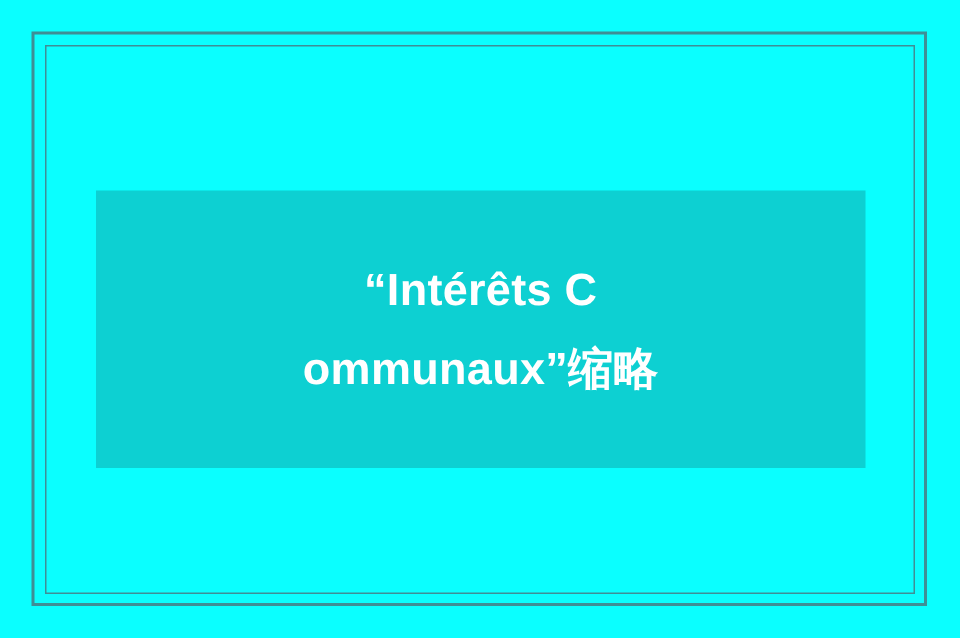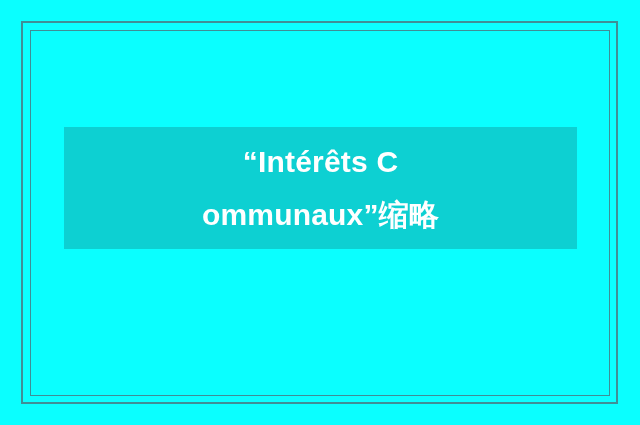--- a/index.html
+++ b/index.html
@@ -45,21 +45,21 @@
     box-sizing: border-box;
     background: transparent;
   }
 
   
   #caption-panel {
     position: absolute;
     left: 64px;
     top: 127px;
     width: 513px;
-    height: 122px;
+    height: 185px;
     background: #0dd0d2;
     display: flex;
     align-items: center;
     justify-content: center;
     box-sizing: border-box;
   }
 
   #caption-text {
     color: #ffffff;
     font-weight: bold;

